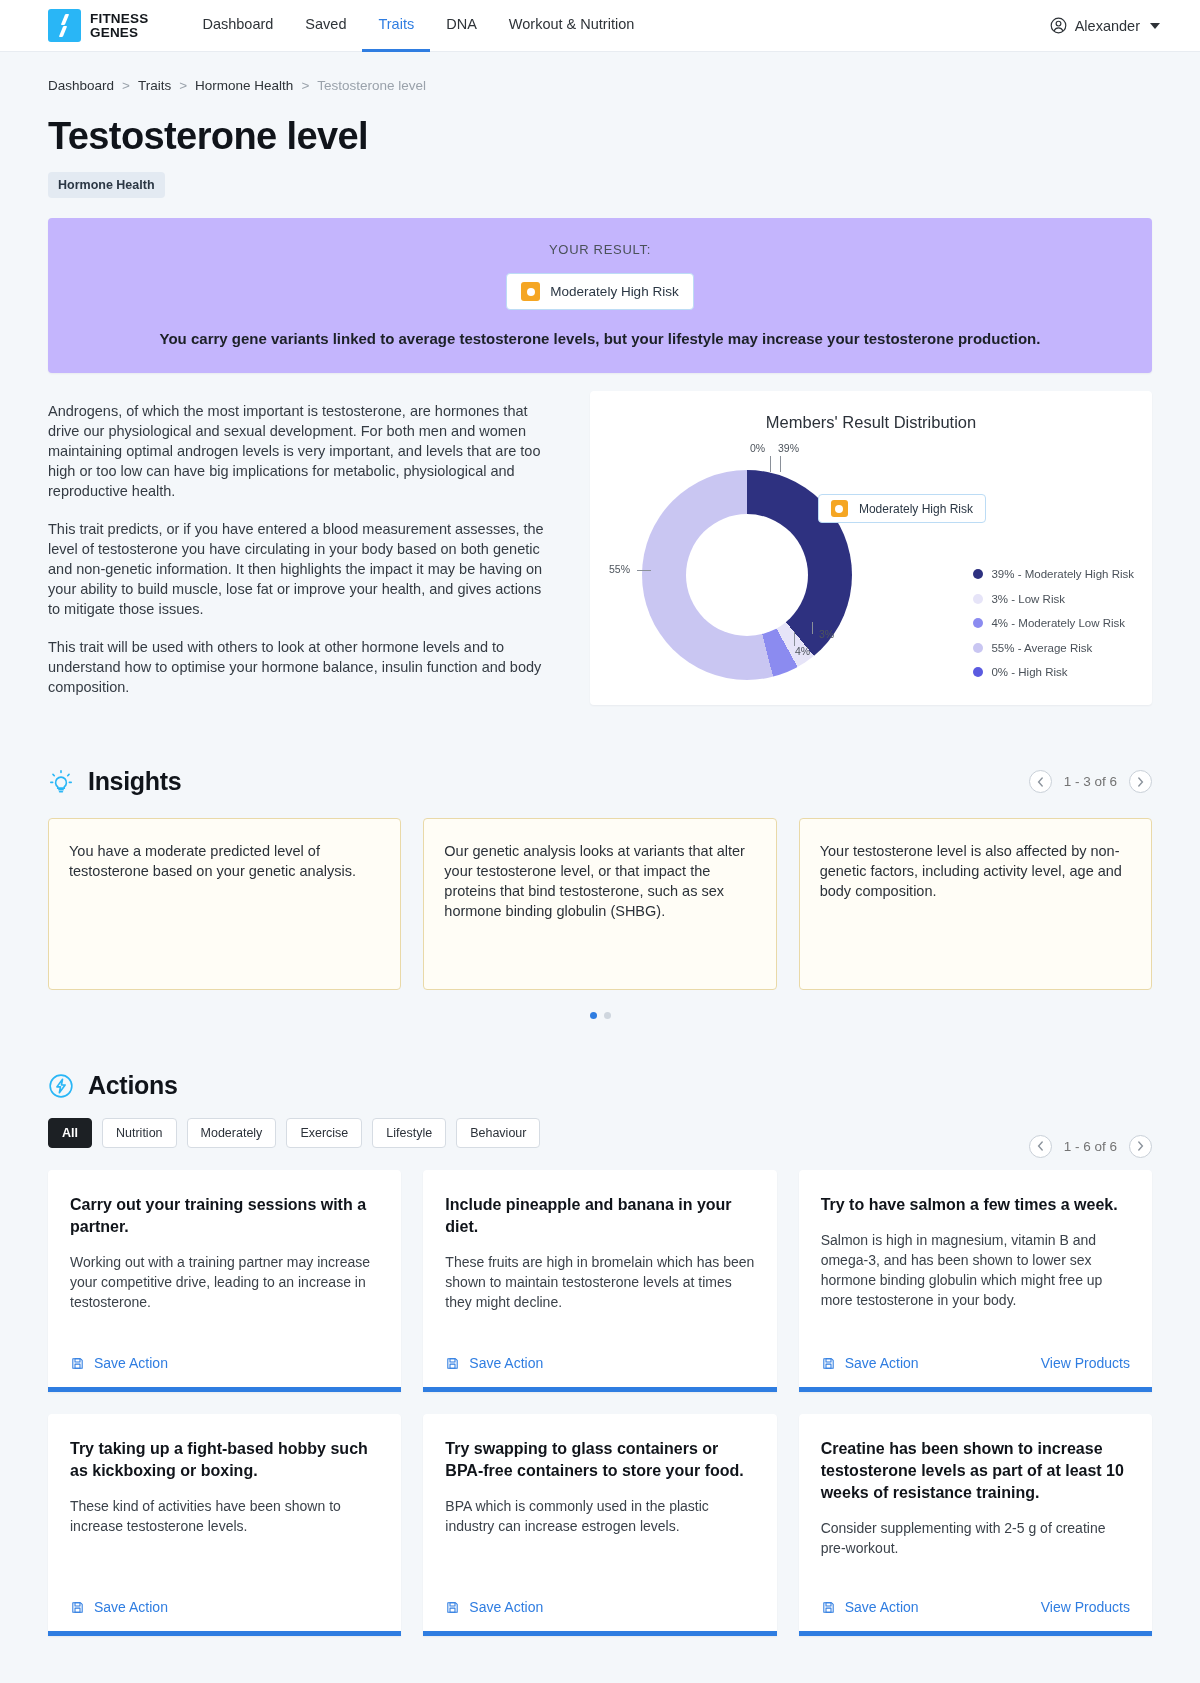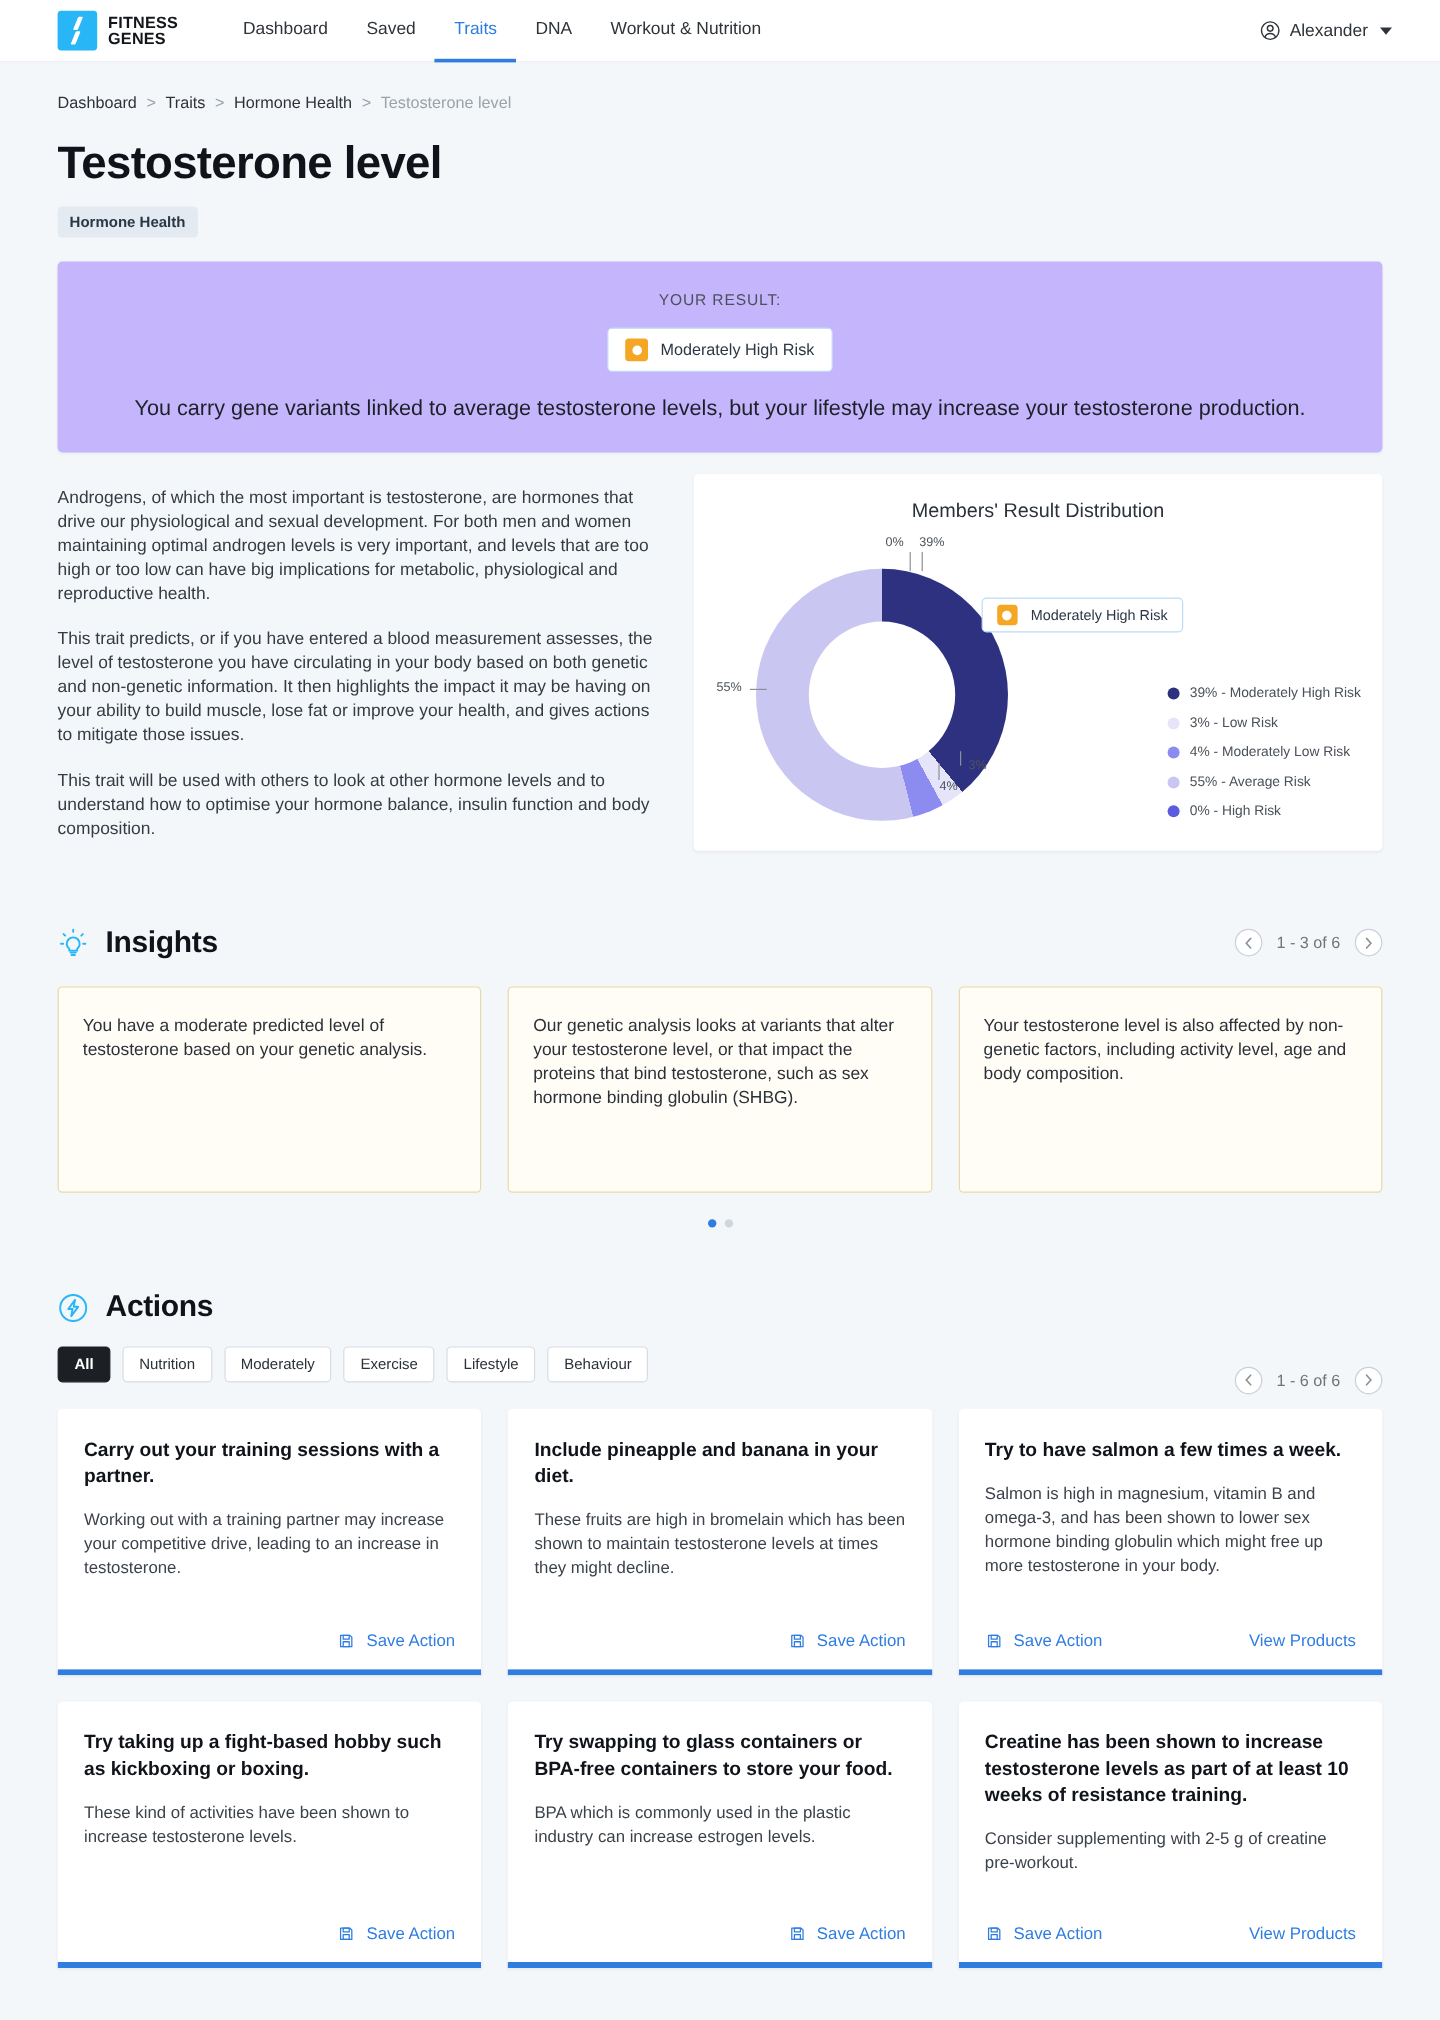--- a/index.html
+++ b/index.html
@@ -78,24 +78,24 @@
     display: inline-flex; align-items: center; gap: 10px;
     border: 1px solid #bcdcf5; border-radius: 4px;
     padding: 8px 14px; margin: 16px 0 20px 0; background: #fff;
   }
   .badge-sq {
     width: 19px; height: 19px; background: #f5a623; border-radius: 3px;
     display: flex; align-items: center; justify-content: center;
   }
   .badge-sq i { width: 8px; height: 8px; background: #fff; border-radius: 50%; display:block; }
   .badge-text { font-size: 13.5px; color: #2b3744; font-weight: 500; }
-  .result-desc { font-size: 18px; color: #1c2127; }
-
-  
-  .cols { display: flex; gap: 30px; margin-top: 18px; align-items: flex-start; }
+  .result-desc { font-size: 15px; color: #1c2127; font-weight: bold; }
+
+  
+  .cols { display: flex; gap: 42px; margin-top: 18px; align-items: flex-start; }
   .col-left { width: 500px; padding-top: 10px; }
   .col-left p { font-size: 14.5px; line-height: 20px; color: #343b43; margin-bottom: 18px; }
   .chart-card {
     flex: 1; background: #fff; border-radius: 4px; padding: 22px 14px 18px 14px;
     box-shadow: 0 1px 2px rgba(16,24,40,.05); position: relative; min-height: 300px;
   }
   .chart-title { text-align: center; font-size: 16.5px; color: #2b3139; }
   .chart-body { position: relative; height: 255px; }
   .donut-wrap { position: absolute; left: 38px; top: 38px; width: 210px; height: 210px; }
   .donut {
@@ -161,21 +161,20 @@
     flex: 1; background: #fff; border-radius: 4px 4px 0 0;
     border-bottom: 5px solid #2f7de1; display: flex; flex-direction: column;
     padding: 24px 22px 0 22px; box-shadow: 0 1px 2px rgba(16,24,40,.05);
     min-height: 222px;
   }
   .action h3 { font-size: 16px; font-weight: bold; line-height: 22px; color: #10141a; }
   .action p { font-size: 14px; line-height: 20px; color: #3b424a; margin-top: 14px; }
   .action-foot {
     margin-top: auto; display: flex; align-items: center;
     padding: 18px 0 16px 0;
-    justify-content: flex-end;
   }
   .save-link {
     display: flex; align-items: center; gap: 9px;
     color: #2f7de1; font-size: 14px; cursor: pointer;
   }
   .view-products { margin-left: auto; color: #2f7de1; font-size: 14px; cursor: pointer; }
   svg { display: block; }
 </style>
 </head>
 <body>

